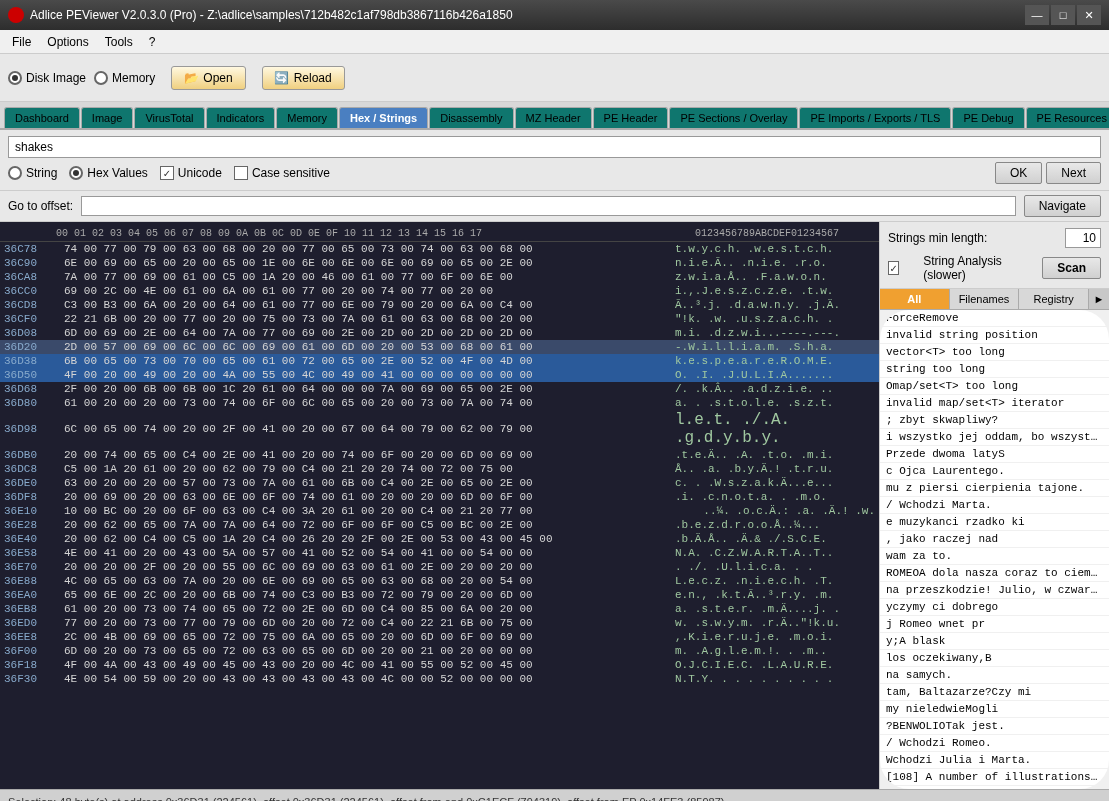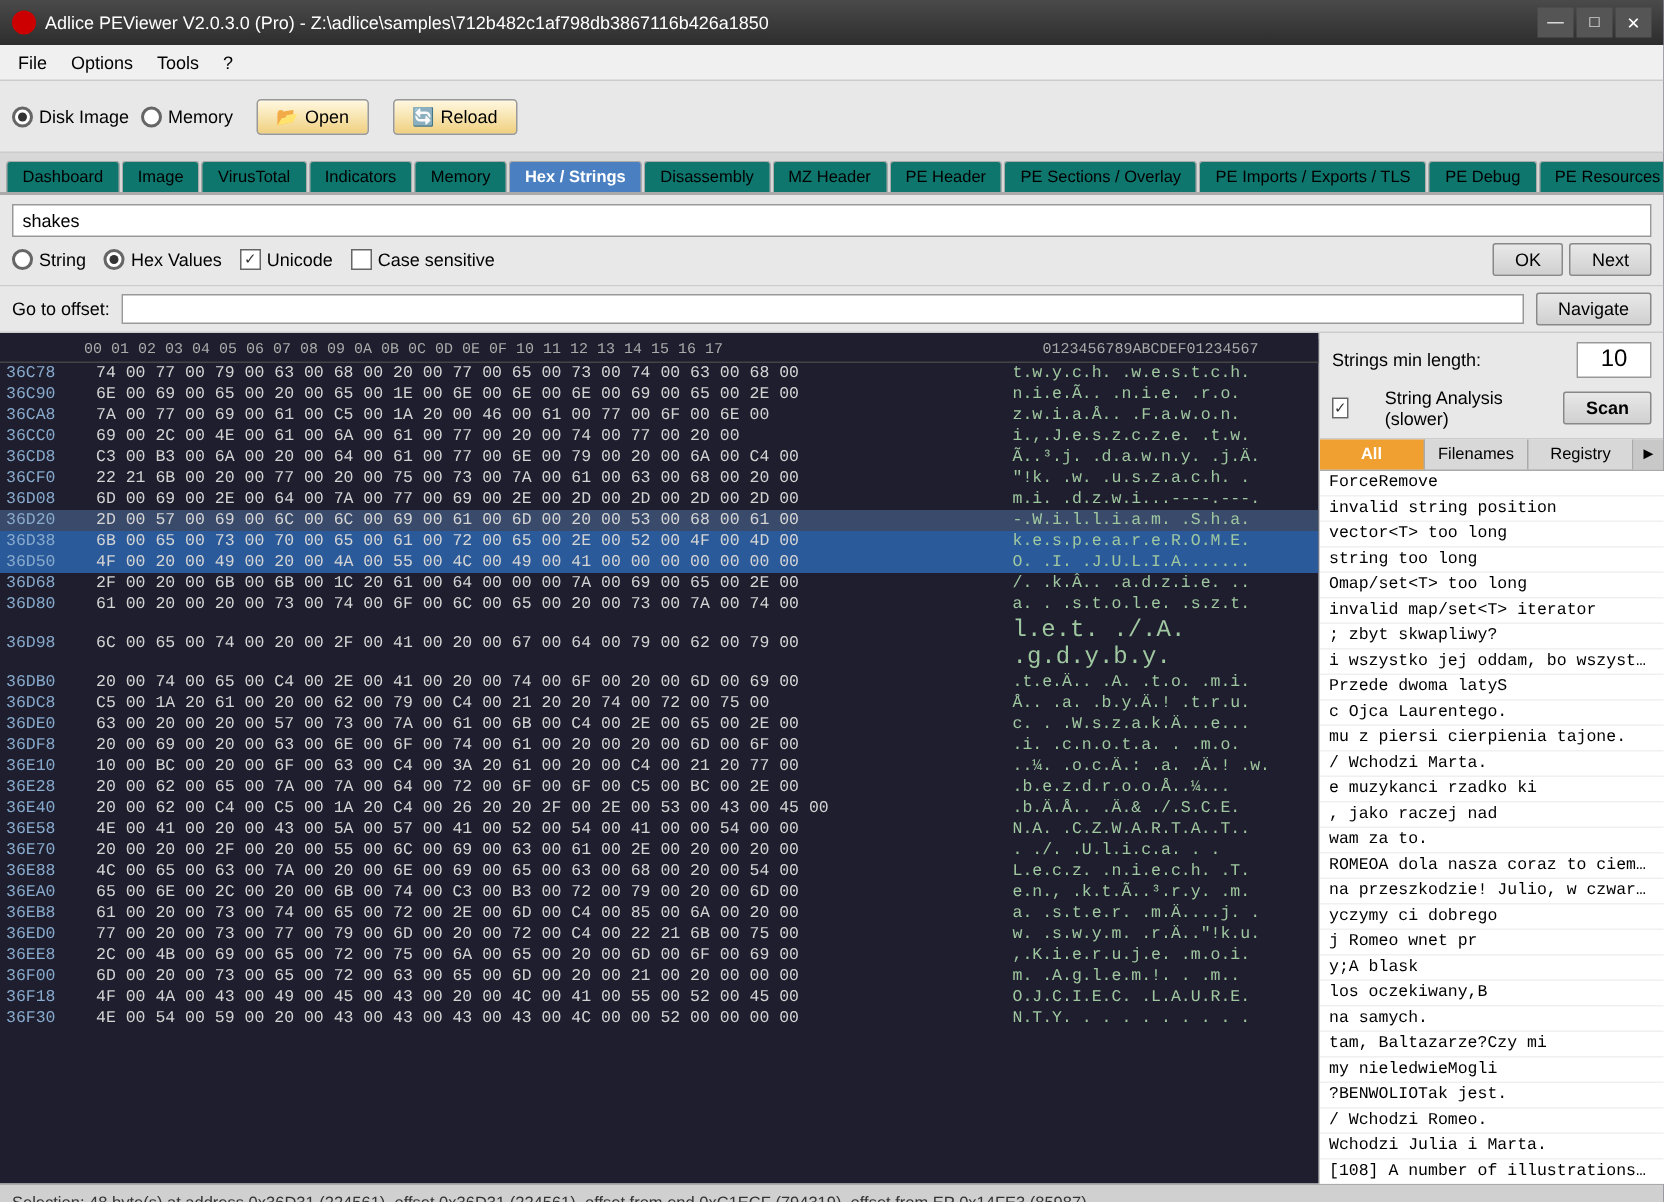--- a/index.html
+++ b/index.html
@@ -194,21 +194,21 @@
     }
 
     #right-panel-top {
       padding: 6px 8px;
       border-bottom: 1px solid #ccc;
       background: #e8e8e8;
     }
     .min-length-row { display: flex; align-items: center; gap: 8px; margin-bottom: 6px; }
     .min-length-row label { font-size: 12px; flex: 1; }
     .min-length-row input {
-      width: 50px; border: 1px solid #999; padding: 2px 4px; font-size: 16px; text-align: center;
+      width: 36px; border: 1px solid #999; padding: 2px 4px; font-size: 12px; text-align: right;
     }
     .string-analysis-row { display: flex; align-items: center; gap: 24px; }
     .scan-btn {
       margin-left: auto; padding: 3px 14px;
       border: 1px solid #888; background: linear-gradient(to bottom, #e8e8e8, #d0d0d0);
       cursor: pointer; font-size: 12px; border-radius: 2px; font-weight: bold;
     }
 
     
     #filter-tabs {
@@ -222,20 +222,21 @@
     }
     .filter-tab.active { background: #f0a030; color: white; font-weight: bold; }
     .filter-tab:last-child { border-right: none; }
     .filter-tab-more { width: 20px; background: #c8c8c8; font-size: 11px; display: flex; align-items: center; justify-content: center; cursor: pointer; }
 
     
     #strings-list {
       flex: 1;
       overflow-y: auto;
       background: white;
+      border-radius: 29px;
     }
     .string-item {
       padding: 2px 6px;
       font-size: 11px;
       border-bottom: 1px solid #f0f0f0;
       cursor: pointer;
       font-family: 'Courier New', monospace;
       white-space: nowrap;
       overflow: hidden;
       text-overflow: ellipsis;
@@ -439,21 +440,21 @@
           <span class="hex-ascii" style="width: 200px; font-size: 11px; color: rgb(160, 200, 160);">c. . .W.s.z.a.k.Ä...e...</span>
         </div>
         <div class="hex-row">
           <span class="hex-addr" style="color: rgb(136, 170, 204); min-width: 52px; display: inline-block; font-size: 11px;">36DF8</span>
           <span class="hex-bytes" style="flex: 1 1 0%; font-size: 11px; color: rgb(212, 212, 212); margin: 0px 8px;">20 00 69 00 20 00 63 00 6E 00 6F 00 74 00 61 00 20 00 20 00 6D 00 6F 00</span>
           <span class="hex-ascii" style="width: 200px; font-size: 11px; color: rgb(160, 200, 160);"> .i. .c.n.o.t.a. . .m.o.</span>
         </div>
         <div class="hex-row">
           <span class="hex-addr" style="color: rgb(136, 170, 204); min-width: 52px; display: inline-block; font-size: 11px;">36E10</span>
           <span class="hex-bytes" style="flex: 1 1 0%; font-size: 11px; color: rgb(212, 212, 212); margin: 0px 8px;">10 00 BC 00 20 00 6F 00 63 00 C4 00 3A 20 61 00 20 00 C4 00 21 20 77 00</span>
-          <span class="hex-ascii" style="width: 200px; font-size: 11px; color: rgb(160, 200, 160);">..¼. .o.c.Ä.: .a. .Ä.! .w.</span>
+          <span class="hex-ascii" style="width: 200px; font-size: 11px; color: rgb(160, 200, 160); text-align: right;">..¼. .o.c.Ä.: .a. .Ä.! .w.</span>
         </div>
         <div class="hex-row">
           <span class="hex-addr" style="color: rgb(136, 170, 204); min-width: 52px; display: inline-block; font-size: 11px;">36E28</span>
           <span class="hex-bytes" style="flex: 1 1 0%; font-size: 11px; color: rgb(212, 212, 212); margin: 0px 8px;">20 00 62 00 65 00 7A 00 7A 00 64 00 72 00 6F 00 6F 00 C5 00 BC 00 2E 00</span>
           <span class="hex-ascii" style="width: 200px; font-size: 11px; color: rgb(160, 200, 160);"> .b.e.z.d.r.o.o.Å..¼...</span>
         </div>
         <div class="hex-row">
           <span class="hex-addr" style="color: rgb(136, 170, 204); min-width: 52px; display: inline-block; font-size: 11px;">36E40</span>
           <span class="hex-bytes" style="flex: 1 1 0%; font-size: 11px; color: rgb(212, 212, 212); margin: 0px 8px;">20 00 62 00 C4 00 C5 00 1A 20 C4 00 26 20 20 2F 00 2E 00 53 00 43 00 45 00</span>
           <span class="hex-ascii" style="width: 200px; font-size: 11px; color: rgb(160, 200, 160);"> .b.Ä.Å.. .Ä.&amp;  ./.S.C.E.</span>

